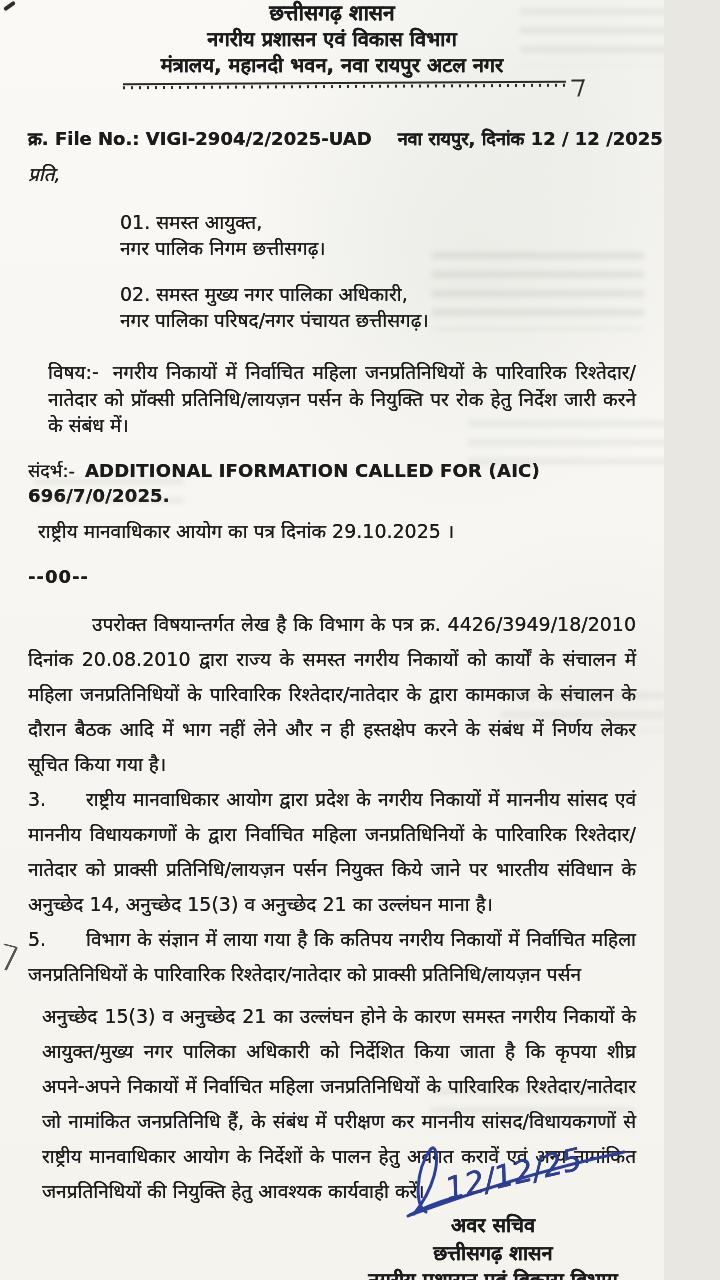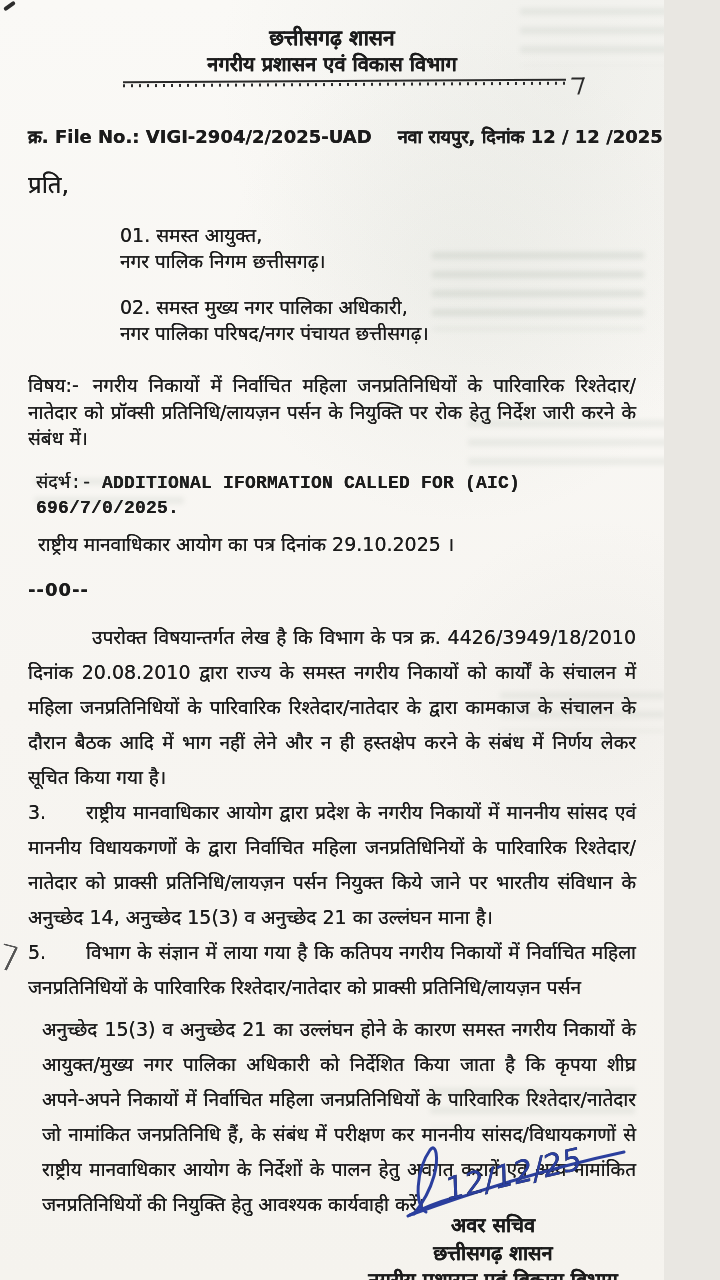--- a/index.html
+++ b/index.html
@@ -10,21 +10,21 @@
   }
   .page{
     position:relative;width:664px;height:1280px;overflow:hidden;
     background:
       radial-gradient(circle at 85% 6%, rgba(190,195,185,.18), transparent 26%),
       radial-gradient(circle at 70% 22%, rgba(180,190,178,.14), transparent 22%),
       radial-gradient(circle at 90% 55%, rgba(185,185,180,.10), transparent 20%),
       linear-gradient(180deg,#faf9f6 0%,#f7f5f1 55%,#f5f3ee 100%);
     color:#1b1b1b;
     box-sizing:border-box;
-    padding:25px 28px 0 28px;
+    padding:0 28px 0 28px;
   }
   .ink{ text-shadow:0 0 .5px currentColor; }
 
   
   .letterhead{ text-align:center; }
   .lh1{ font-size:21px; font-weight:700; line-height:26px;}
   .lh2{ font-size:20px; font-weight:700; line-height:26px;}
   .lh3{ font-size:20px; font-weight:700; line-height:27px;}
   .rule{
     position:relative; margin:3px 70px 0 95px; height:7px;
@@ -38,27 +38,27 @@
   .rule-hook{
     position:absolute; right:-16px; top:-3px; width:11px; height:15px;
     border-right:2.5px solid #2a2a2a; border-top:2.5px solid #2a2a2a;
     transform:skewX(-18deg);
   }
 
   
   .fileline{ display:flex; margin-top:36px; font-size:18px; line-height:24px; align-items:baseline;}
   .fileno{ font-weight:700; white-space:nowrap;}
   .placedate{ margin-left:26px; font-weight:600; white-space:nowrap;text-align:center;}
-  .salutation{ margin-top:18px; font-size:24px; }
+  .salutation{ margin-top:10px; font-size:19px;font-style:italic; }
 
   .addressee{ margin-left:92px; margin-top:22px; font-size:19px; line-height:26px;}
   .addressee.second{ margin-top:20px; }
 
   
-  .subject{ margin-top:26px; font-size:19px; line-height:26.5px; text-align:justify;}
+  .subject{ margin-top:26px; font-size:19px; line-height:26.5px; text-align:justify;margin-left:20px;}
   .subject .lbl{ margin-right:14px; }
   .refline{ font-size:18px; line-height:25px; margin-top:1px;}
   .refline .lbl{ margin-right:10px; }
   .refline .eng{ font-weight:700; letter-spacing:.2px;}
   .refline2{ font-size:19px; line-height:26px;}
 
   .sep{ text-align:left; margin-top:22px; font-size:18px; font-weight:600; letter-spacing:1px;}
 
   
   .bodytext{ margin-top:10px; }
@@ -109,20 +109,21 @@
   <div class="bleed b1"></div>
   <div class="bleed b2"></div>
   <div class="bleed b3"></div>
   <div class="bleed b4"></div>
   <div class="bleed b5"></div>
   <div class="bleed b6"></div>
 
   <div class="letterhead">
     <div class="lh1">छत्तीसगढ़ शासन</div>
     <div class="lh2">नगरीय प्रशासन एवं विकास विभाग</div>
+    <div class="lh3">मंत्रालय, महानदी भवन, नवा रायपुर अटल नगर</div>
     <div class="rule">
       <span class="rule-hook"></span>
     </div>
   </div>
 
   <div class="fileline">
     <span class="fileno">क्र. File No.: VIGI-2904/2/2025-UAD</span>
     <span class="placedate">नवा रायपुर, दिनांक  12 / 12 /2025</span>
   </div>
 
@@ -132,21 +133,21 @@
     <div>01. समस्त आयुक्त,</div>
     <div>नगर पालिक निगम छत्तीसगढ़।</div>
   </div>
   <div class="addressee second">
     <div>02. समस्त मुख्य नगर पालिका अधिकारी,</div>
     <div>नगर पालिका परिषद/नगर पंचायत छत्तीसगढ़।</div>
   </div>
 
   <p class="subject"><span class="lbl">विषय:-</span><span>नगरीय निकायों में निर्वाचित महिला जनप्रतिनिधियों के पारिवारिक रिश्तेदार/नातेदार को प्रॉक्सी प्रतिनिधि/लायज़न पर्सन के नियुक्ति पर रोक हेतु निर्देश जारी करने के संबंध में।</span></p>
 
-  <p class="refline" style="margin:8px;font-family:Liberation Mono, monospace;"><span class="lbl">संदर्भ:-</span><span class="eng">ADDITIONAL IFORMATION CALLED FOR (AIC) 696/7/0/2025.</span></p>
+  <p class="refline" style="margin:0;"><span class="lbl">संदर्भ:-</span><span class="eng">ADDITIONAL IFORMATION CALLED FOR (AIC) 696/7/0/2025.</span></p>
   <p class="refline2" style="margin:10px;">राष्ट्रीय मानवाधिकार आयोग का पत्र दिनांक 29.10.2025 ।</p>
 
   <div class="sep">--00--</div>
 
   <div class="bodytext">
     <p class="para firstindent">उपरोक्त विषयान्तर्गत लेख है कि विभाग के पत्र क्र. 4426/3949/18/2010 दिनांक 20.08.2010 द्वारा राज्य के समस्त नगरीय निकायों को कार्यों के संचालन में महिला जनप्रतिनिधियों के पारिवारिक रिश्तेदार/नातेदार के द्वारा कामकाज के संचालन के दौरान बैठक आदि में भाग नहीं लेने और न ही हस्तक्षेप करने के संबंध में निर्णय लेकर सूचित किया गया है।</p>
 
 
     <p class="para"><span class="pnum">3.</span><span>राष्ट्रीय मानवाधिकार आयोग द्वारा प्रदेश के नगरीय निकायों में माननीय सांसद एवं माननीय विधायकगणों के द्वारा निर्वाचित महिला जनप्रतिधिनियों के पारिवारिक रिश्तेदार/नातेदार को प्राक्सी प्रतिनिधि/लायज़न पर्सन नियुक्त किये जाने पर भारतीय संविधान के अनुच्छेद 14, अनुच्छेद 15(3) व अनुच्छेद 21 का उल्लंघन माना है।</span></p>
 

